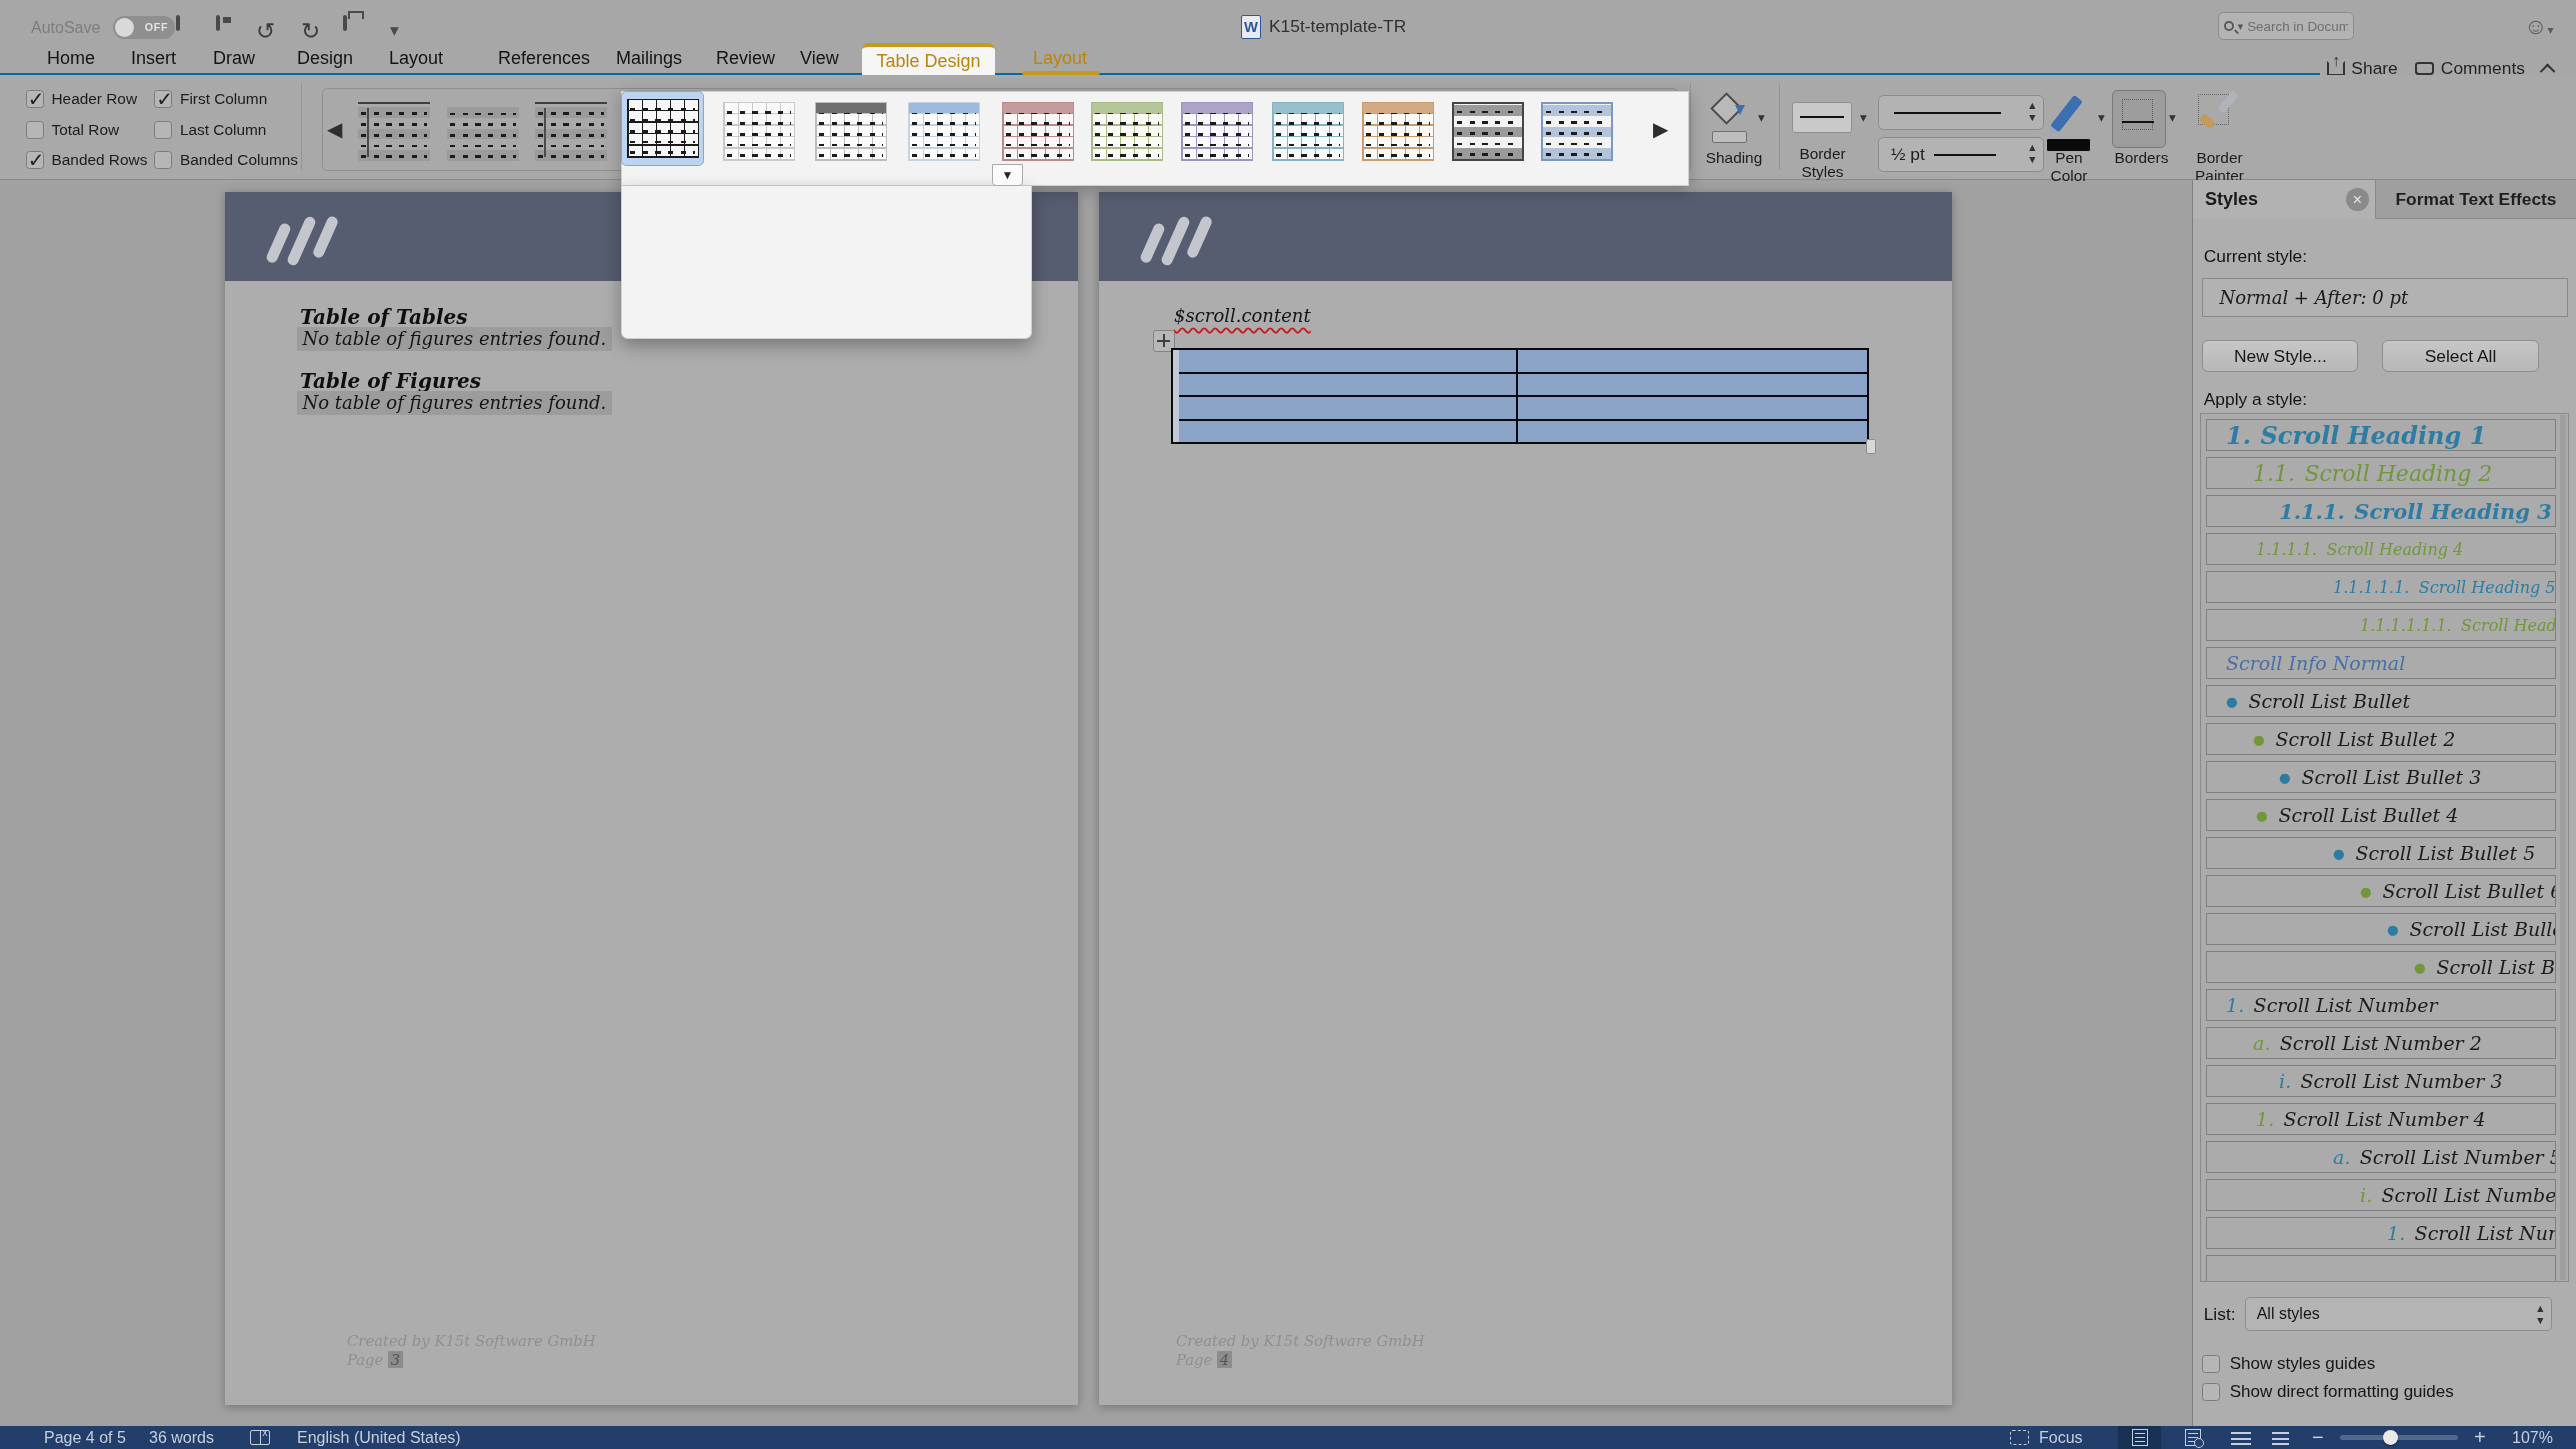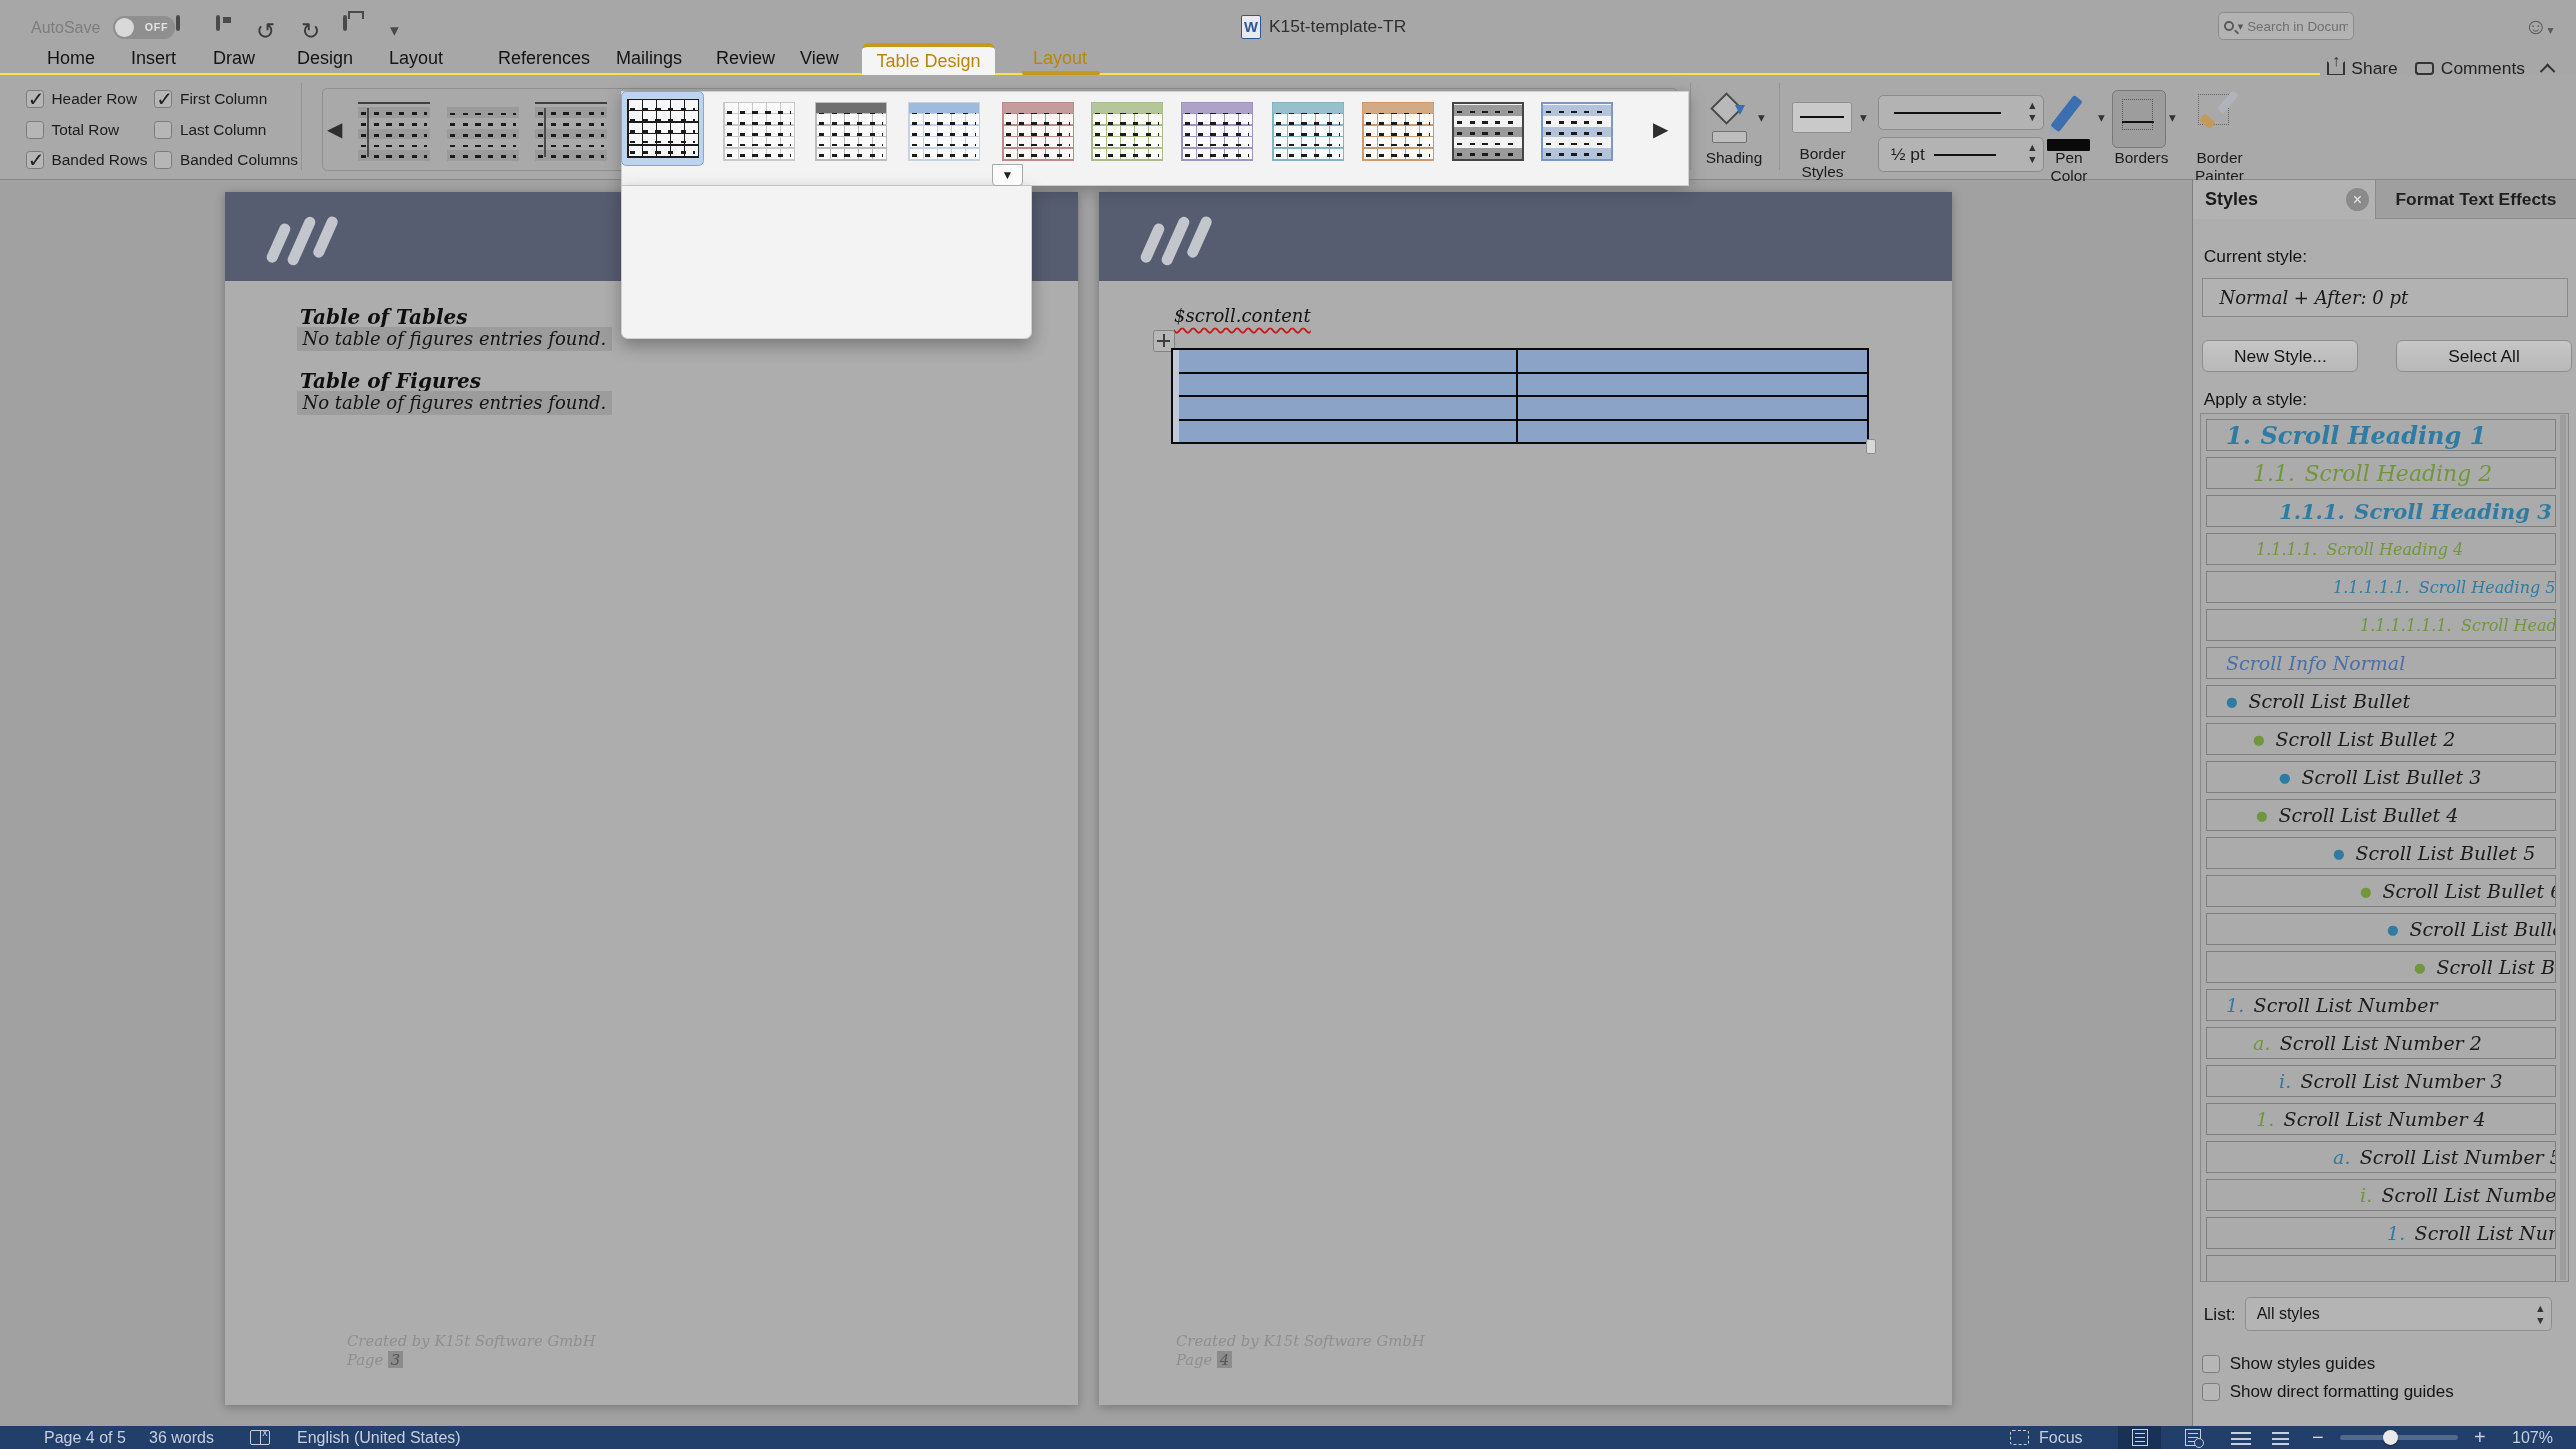--- a/index.html
+++ b/index.html
@@ -31,21 +31,21 @@
   .search-ph { font-size:13.4px; color:#6f6f6f; white-space:nowrap; overflow:hidden; }
   .smiley { position:absolute; left:2524px; top:13.4px; font-size:23px; color:#5a5a5a; }
   .share-row { position:absolute; right:23px; top:58px; display:flex; align-items:center; gap:17.4px; font-size:17.4px; color:#242424; }
   .share-ic { width:17.4px; height:14.8px; border:2px solid #333; border-top-color:transparent; position:relative; display:inline-block; }
   .share-ic::after { content:"↑"; position:absolute; left:2.7px; top:-10.7px; font-size:16px; color:#333; }
   .comment-ic { width:19px; height:13.4px; border:2px solid #333; border-radius:3.4px; position:relative; display:inline-block; }
   .comment-ic::after { content:""; position:absolute; left:1.3px; bottom:-6px; width:5.4px; height:5.4px; border-left:2px solid #333; border-bottom:2px solid #333; background:transparent; transform:skewX(35deg); }
   .chev-up { width:10.7px; height:10.7px; border-top:2px solid #333; border-right:2px solid #333; transform:rotate(-45deg); display:inline-block; margin-top:5.4px; }
 
   
-  .tabrow { position:absolute; left:0; top:43px; width:2320px; height:32px; border-bottom:2px solid #fde047; }
+  .tabrow { position:absolute; left:0; top:43px; width:2320px; height:32px; border-bottom:2px solid #0369a1; }
   .tab { position:absolute; top:5.4px; font-size:18px; color:#141414; }
   .tab-active-box { position:absolute; left:862px; top:0; width:133px; height:32px; background:#f5f5f5; border-radius:6.7px 6.7px 0 0; border-top:4px solid #c49a1d; display:flex; align-items:center; justify-content:center; }
   .tab-active-box span { font-size:18px; color:#b8860b; }
   .tab-gold { color:#b8860b; }
   .gold-underbar { position:absolute; left:1022px; top:28px; width:78px; height:4px; background:#c49a1d; border-radius:2px; }
 
   
   .ribbon { position:absolute; left:0; top:75px; width:2576px; height:105px; background:#a9a9a9; border-bottom:1.3px solid #8a8a8a; }
   .vdiv { position:absolute; top:8px; height:87px; width:1.3px; background:#949494; }
   .cb-item { position:absolute; display:flex; align-items:center; gap:8px; }
@@ -378,21 +378,21 @@
     <span class="sp-close">×</span>
     <div class="sp-tab2">
       <span>Format Text Effects</span>
     </div>
 
     <span class="sp-label" style="left:10.7px; top:66px;">Current style:</span>
     <div class="cur-style-box">
       <span class="script">Normal + After:  0 pt</span>
     </div>
     <span class="sp-btn" style="left:9.4px; top:160px; width:156px;">New Style...</span>
-    <span class="sp-btn" style="left:203px; top:160px; width:176px;">Select All</span>
+    <span class="sp-btn" style="left:189px; top:160px; width:157px;">Select All</span>
     <span class="sp-label" style="left:10.7px; top:209px;">Apply a style:</span>
 
     <div class="slist">
       <div class="si i0">
           <span class="mk sz1 c-teal">1.</span>
           <span class="sz1 c-teal">Scroll Heading 1</span>
         </div>
       <div class="si i1">
           <span class="mk sz2 c-green">1.1.</span>
           <span class="sz2 c-green">Scroll Heading 2</span>

